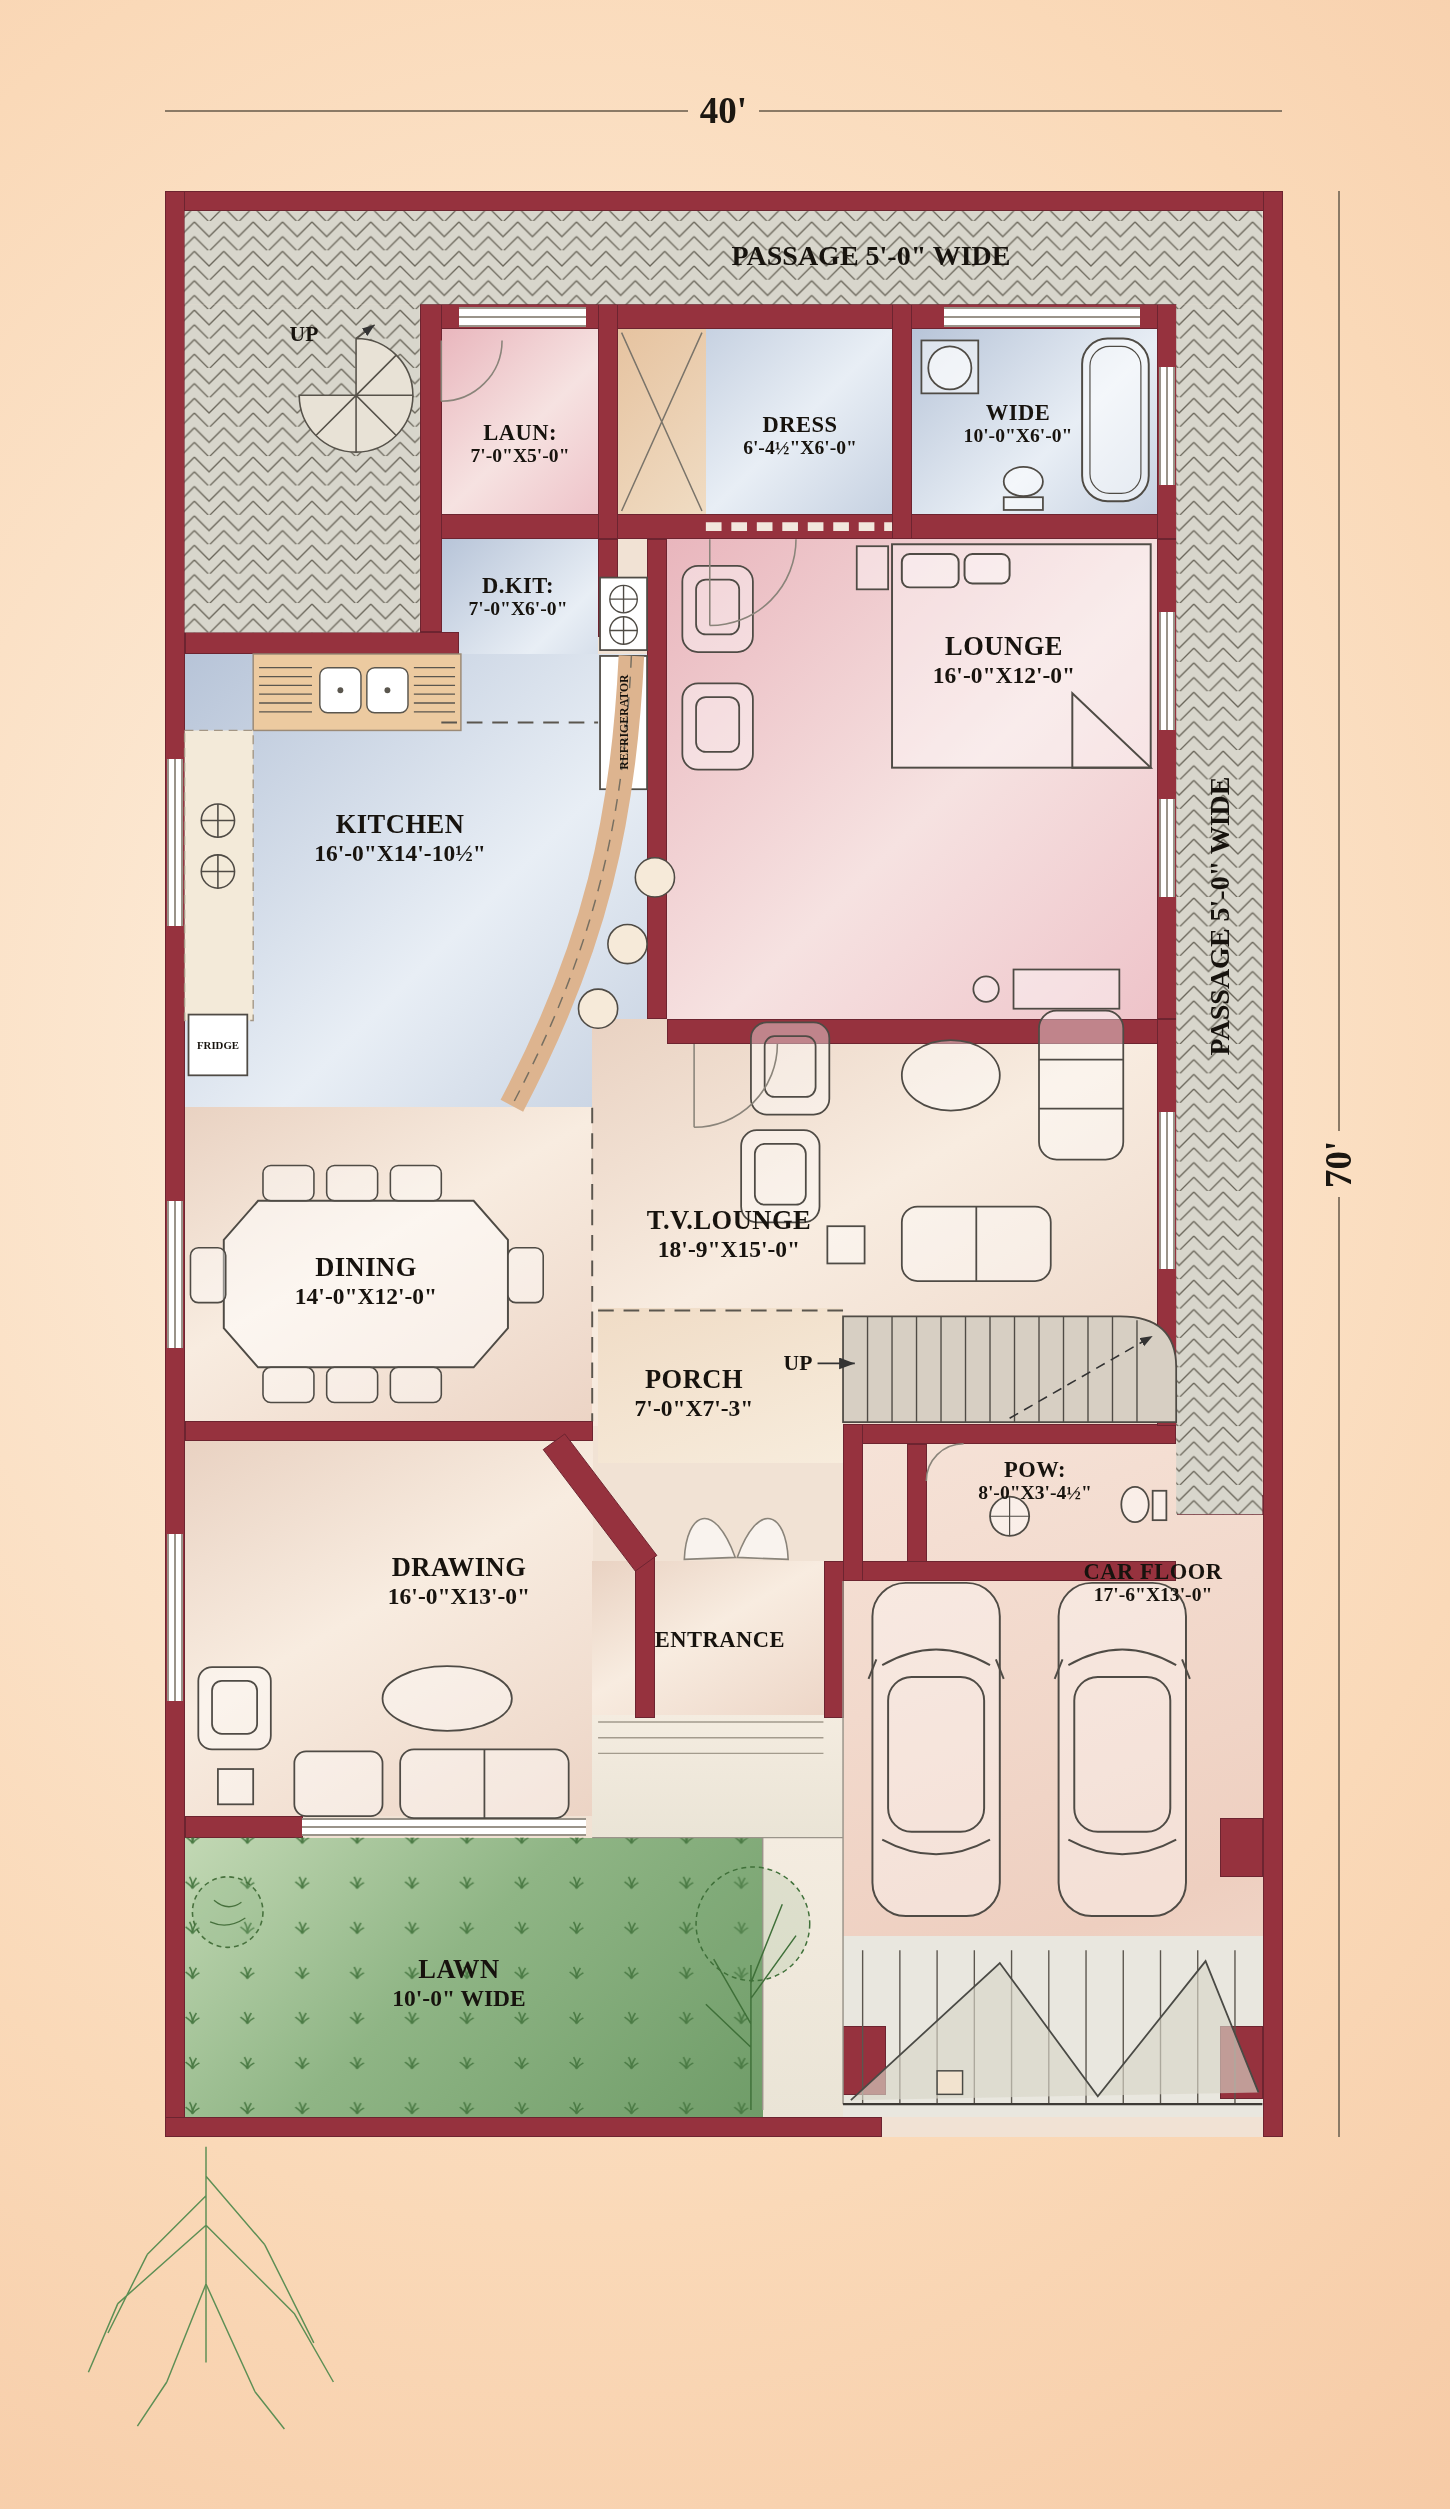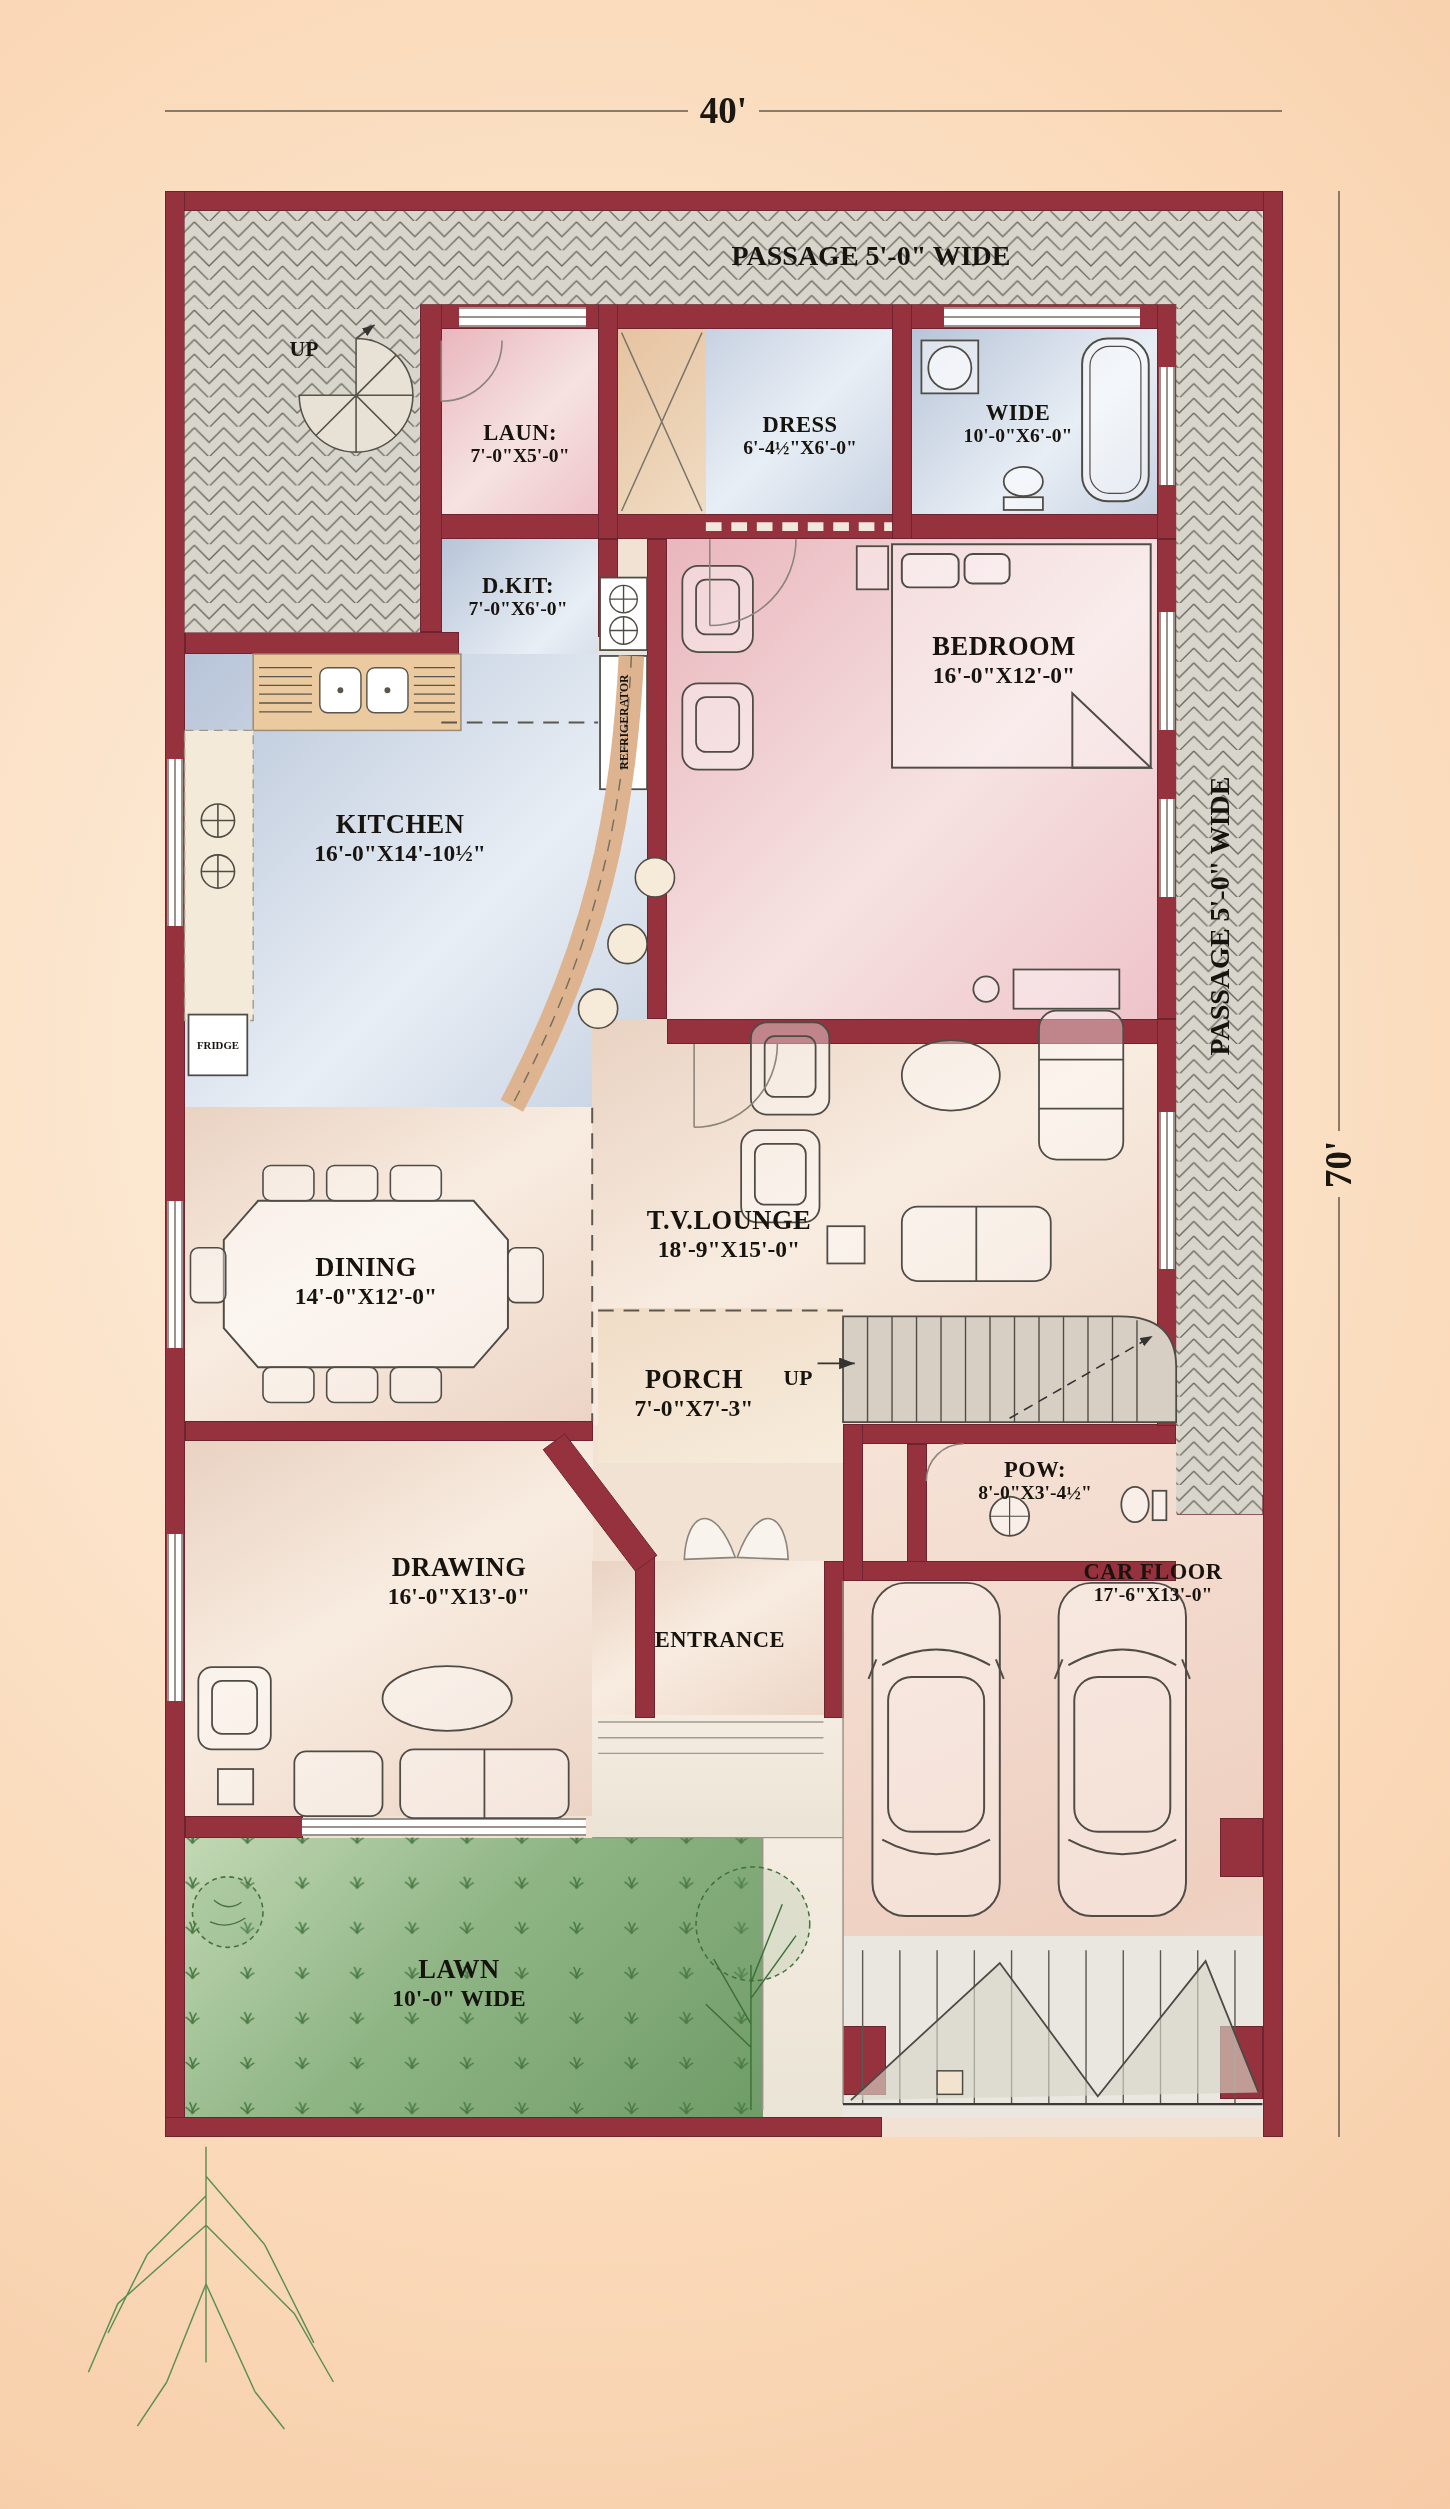--- a/index.html
+++ b/index.html
@@ -32,21 +32,21 @@
   .walkr{background:linear-gradient(180deg,#f4ece0 0%,#eae4d6 100%);}
   
   .rlabel{position:absolute;z-index:6;transform:translate(-50%,-50%);text-align:center;color:#17130e;line-height:1.12;}
   .rname{font-size:26.5px;font-weight:bold;letter-spacing:0.5px;white-space:pre;}
   .rsize{font-size:23.5px;font-weight:bold;white-space:pre;}
   .rlabel.small .rname{font-size:22.5px;}
   .rlabel.small .rsize{font-size:19.6px;}
   .wraplbl .rname{white-space:normal;}
   .plabel{position:absolute;z-index:6;transform:translate(-50%,-50%);font-size:28px;font-weight:bold;color:#17130e;white-space:pre;}
   .plabel.vert{transform:translate(-50%,-50%) rotate(-90deg);}
-  .uplbl{position:absolute;z-index:6;font-size:21.6px;font-weight:bold;color:#17130e;transform:translate(-50%,-50%);margin-top:15px;}
+  .uplbl{position:absolute;z-index:6;font-size:21.6px;font-weight:bold;color:#17130e;transform:translate(-50%,-50%);}
   .tinylbl{position:absolute;z-index:6;font-size:10.8px;font-weight:bold;color:#17130e;transform:translate(-50%,-50%);}
   .tinylbl.vert{transform:translate(-50%,-50%) rotate(-90deg);white-space:pre;}
   .title{position:absolute;left:167px;top:2240px;z-index:7;font-size:100px;color:#17130e;letter-spacing:1px;white-space:pre;}
 </style>
 </head>
 <body>
 
 <div class="page">
 
   <div class="dim-top">
@@ -347,21 +347,21 @@
     </div>
     <div class="rlabel small" style="left:853px;top:233px">
       <div class="rname">WIDE</div>
       <div class="rsize">10'-0"X6'-0"</div>
     </div>
     <div class="rlabel small" style="left:353px;top:406px">
       <div class="rname">D.KIT:</div>
       <div class="rsize">7'-0"X6'-0"</div>
     </div>
     <div class="rlabel" style="left:839px;top:469px">
-      <div class="rname">BEDROOM</div>
+      <div class="rname">LOUNGE</div>
       <div class="rsize">16'-0"X12'-0"</div>
     </div>
     <div class="rlabel" style="left:235px;top:647px">
       <div class="rname">KITCHEN</div>
       <div class="rsize">16'-0"X14'-10½"</div>
     </div>
     <div class="rlabel" style="left:201px;top:1090px">
       <div class="rname">DINING</div>
       <div class="rsize">14'-0"X12'-0"</div>
     </div>

